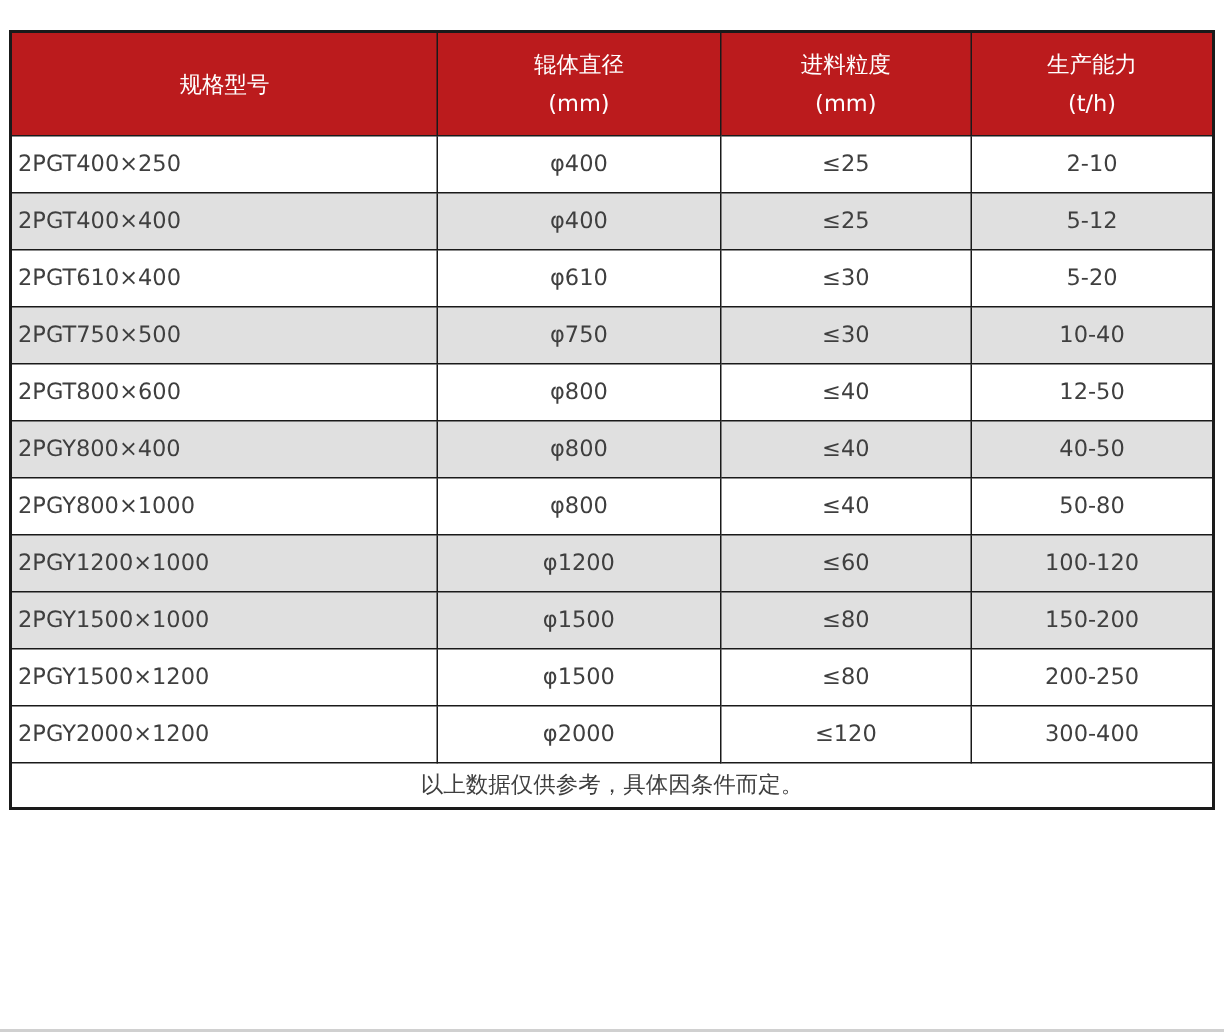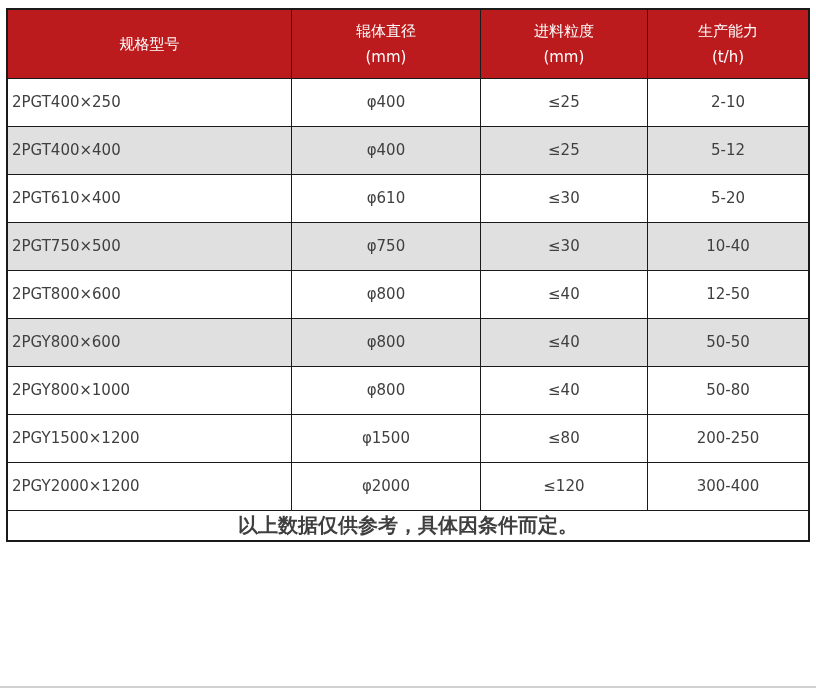--- a/index.html
+++ b/index.html
@@ -10,21 +10,21 @@
     --border:#1a1a1a;
     --text:#3f3f3f;
     --page-edge:#d0d0d0;
   }
   html,body{margin:0;padding:0;}
   body{
     width:816px;height:689px;position:relative;background:#ffffff;
     font-family:"DejaVu Sans","Liberation Sans",sans-serif;
     -webkit-font-smoothing:antialiased;
   }
-  .table-wrap{position:absolute;left:6px;top:8px;width:804px;}
+  .table-wrap{position:absolute;left:6px;top:20px;width:804px;}
   table.spec{
     width:100%;
     border-collapse:collapse;
     border:2px solid var(--border);
     table-layout:fixed;
   }
   table.spec th, table.spec td{
     border:1px solid var(--border);
     box-sizing:border-box;
   }
@@ -33,38 +33,37 @@
     color:var(--header-text);
     font-weight:normal;
     font-size:15px;
     height:69px;
     text-align:center;
     vertical-align:middle;
     padding:0;
   }
   thead th .hline{line-height:26px;}
   tbody td{
-    height:48px;
+    height:38px;
     font-size:15px;
     color:var(--text);
     text-align:center;
     vertical-align:middle;
     background:var(--row-bg);
     padding:0 2px;
   }
   tbody tr.alt td{background:var(--row-alt-bg);}
   tbody td.model-cell{text-align:left;padding-left:4px;}
   tfoot td{
     height:31px;
-    font-size:20px;
+    font-size:15px;
     color:var(--text);
     text-align:center;
     vertical-align:middle;
     background:#ffffff;
-    font-weight:bold;
   }
   .page-bottom-edge{
     position:absolute;left:0;top:686px;width:816px;height:2px;
     background:var(--page-edge);
   }
 </style>
 </head>
 <body>
 
 <div class="table-wrap">
@@ -119,30 +118,42 @@
           <td>≤30</td>
           <td>10-40</td>
         </tr>
         <tr>
           <td class="model-cell">2PGT800×600</td>
           <td>φ800</td>
           <td>≤40</td>
           <td>12-50</td>
         </tr>
         <tr class="alt">
-          <td class="model-cell">2PGY800×600</td>
+          <td class="model-cell">2PGY800×400</td>
           <td>φ800</td>
           <td>≤40</td>
-          <td>50-50</td>
+          <td>40-50</td>
         </tr>
         <tr>
           <td class="model-cell">2PGY800×1000</td>
           <td>φ800</td>
           <td>≤40</td>
           <td>50-80</td>
+        </tr>
+        <tr class="alt">
+          <td class="model-cell">2PGY1200×1000</td>
+          <td>φ1200</td>
+          <td>≤60</td>
+          <td>100-120</td>
+        </tr>
+        <tr class="alt">
+          <td class="model-cell">2PGY1500×1000</td>
+          <td>φ1500</td>
+          <td>≤80</td>
+          <td>150-200</td>
         </tr>
         <tr>
           <td class="model-cell">2PGY1500×1200</td>
           <td>φ1500</td>
           <td>≤80</td>
           <td>200-250</td>
         </tr>
         <tr>
           <td class="model-cell">2PGY2000×1200</td>
           <td>φ2000</td>

